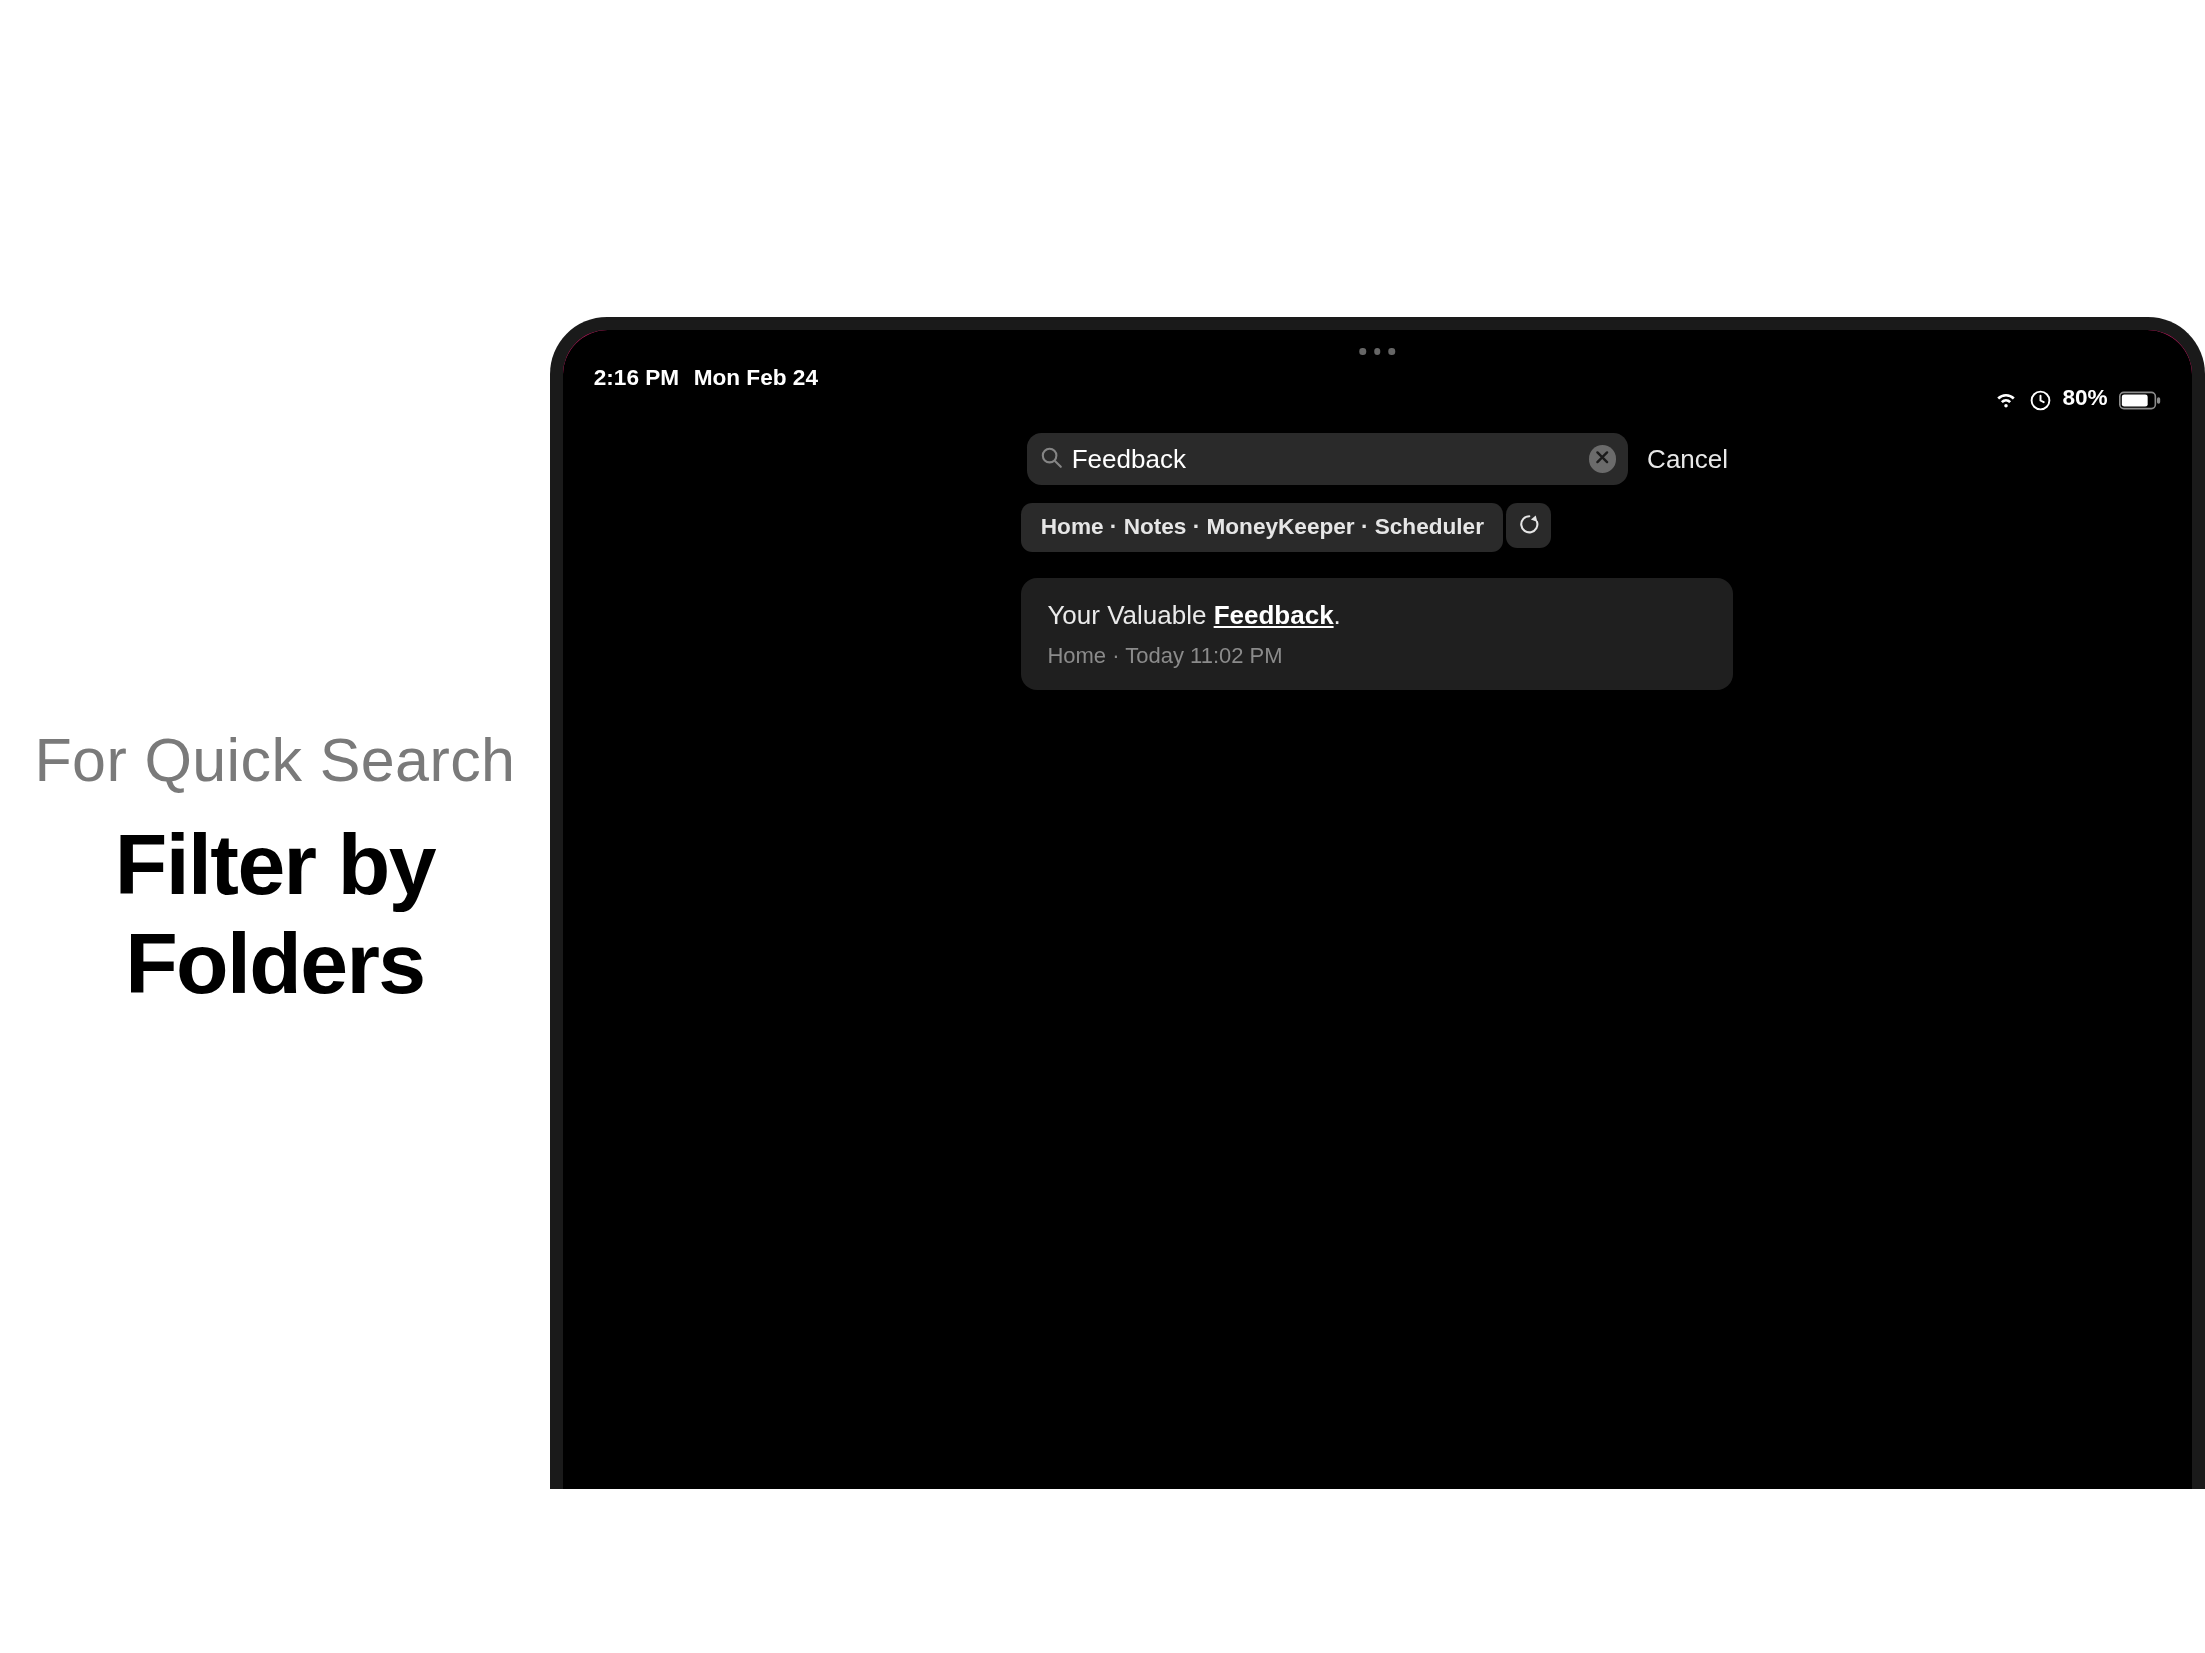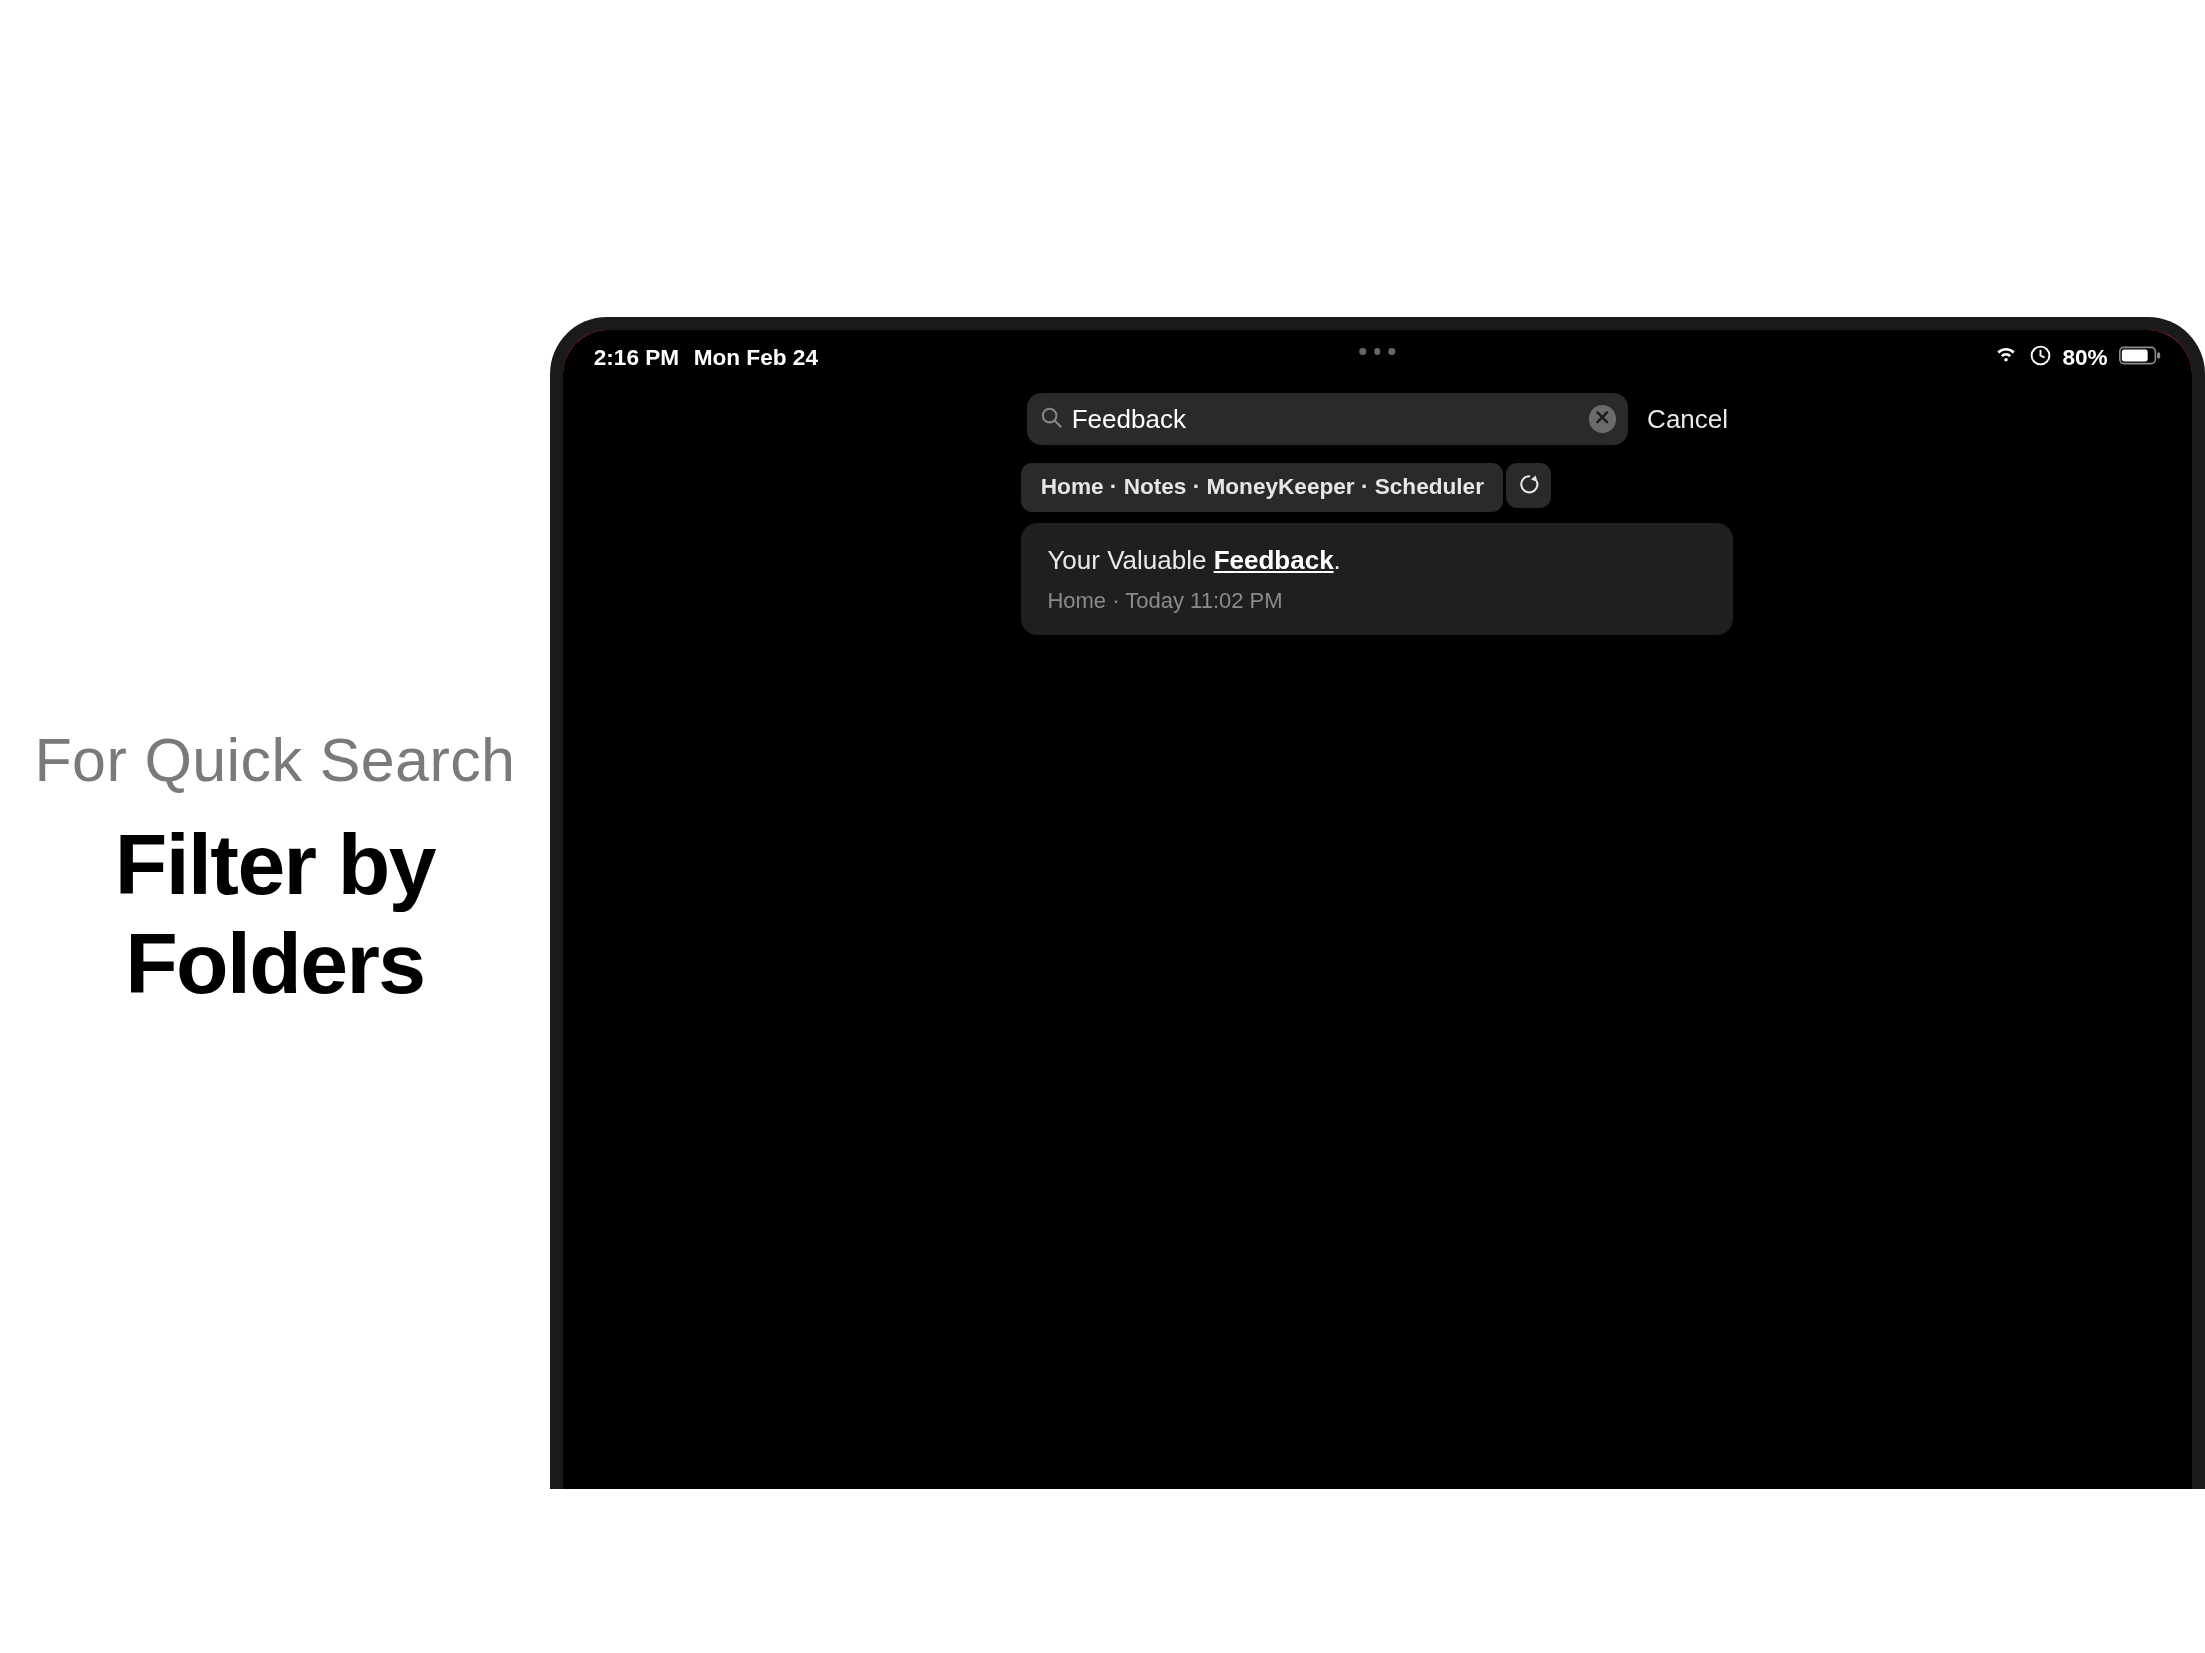--- a/index.html
+++ b/index.html
@@ -51,21 +51,21 @@
     .status-date { font-weight: 600; }
     .status-center {
       position: absolute;
       left: 50%;
       transform: translateX(-50%);
       top: 18px;
       display: flex;
       gap: 8px;
     }
     .status-center .dot { width: 6.5px; height: 6.5px; background: #666; border-radius: 50%; }
-    .status-right { display: flex; align-items: flex-start; gap: 11.3px; }
+    .status-right { display: flex; align-items: flex-end; gap: 11.3px; margin-top: 40px; }
 
     .wifi-icon svg, .orient-icon svg, .battery-icon svg { display: block; }
 
     .content-area { padding: 22.6px 0 0 0; display: flex; flex-direction: column; align-items: center; }
 
     .search-row { display: flex; align-items: center; gap: 19.4px; }
     .search-field {
       display: flex;
       align-items: center;
       background: #2a2a2a;
@@ -116,21 +116,21 @@
       background: #2a2a2a;
       border-radius: 11.3px;
       width: 45px;
       height: 45px;
       display: flex;
       align-items: center;
       justify-content: center;
       cursor: pointer;
     }
 
-    .results { margin-top: 11px; width: 712px; }
+    .results { margin-top: 26px; width: 712px; }
     .result-card {
       background: #1f1f1f;
       border-radius: 16px;
       padding: 22.6px 26px 21px 26px;
       cursor: pointer;
     }
     .result-title { font-size: 26px; color: #eaeaea; font-weight: 400; }
     .result-title .match { text-decoration: underline; font-weight: 600; color: #fff; }
     .result-meta { font-size: 22px; color: #8b8b8b; margin-top: 11.3px; font-weight: 400; }
   </style>

